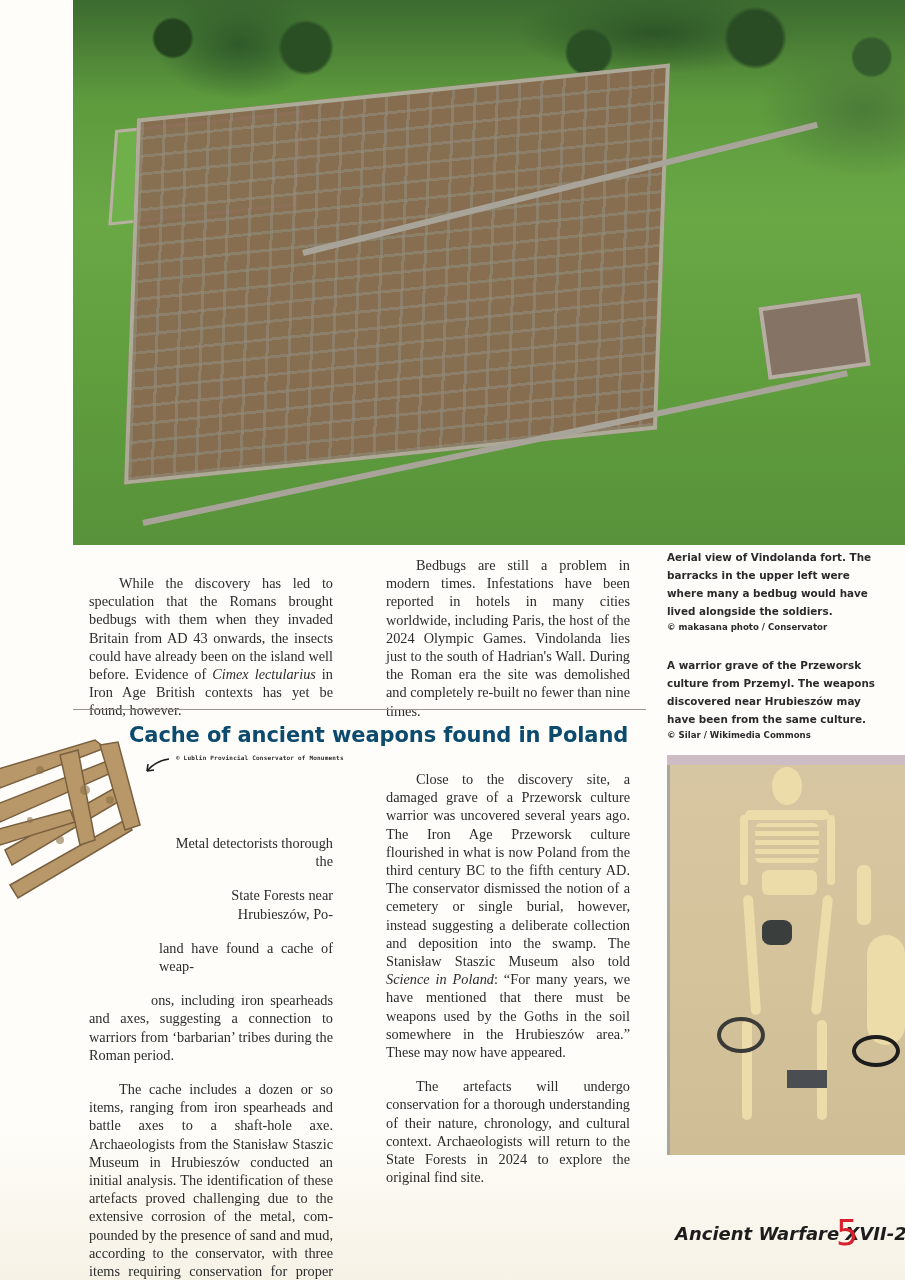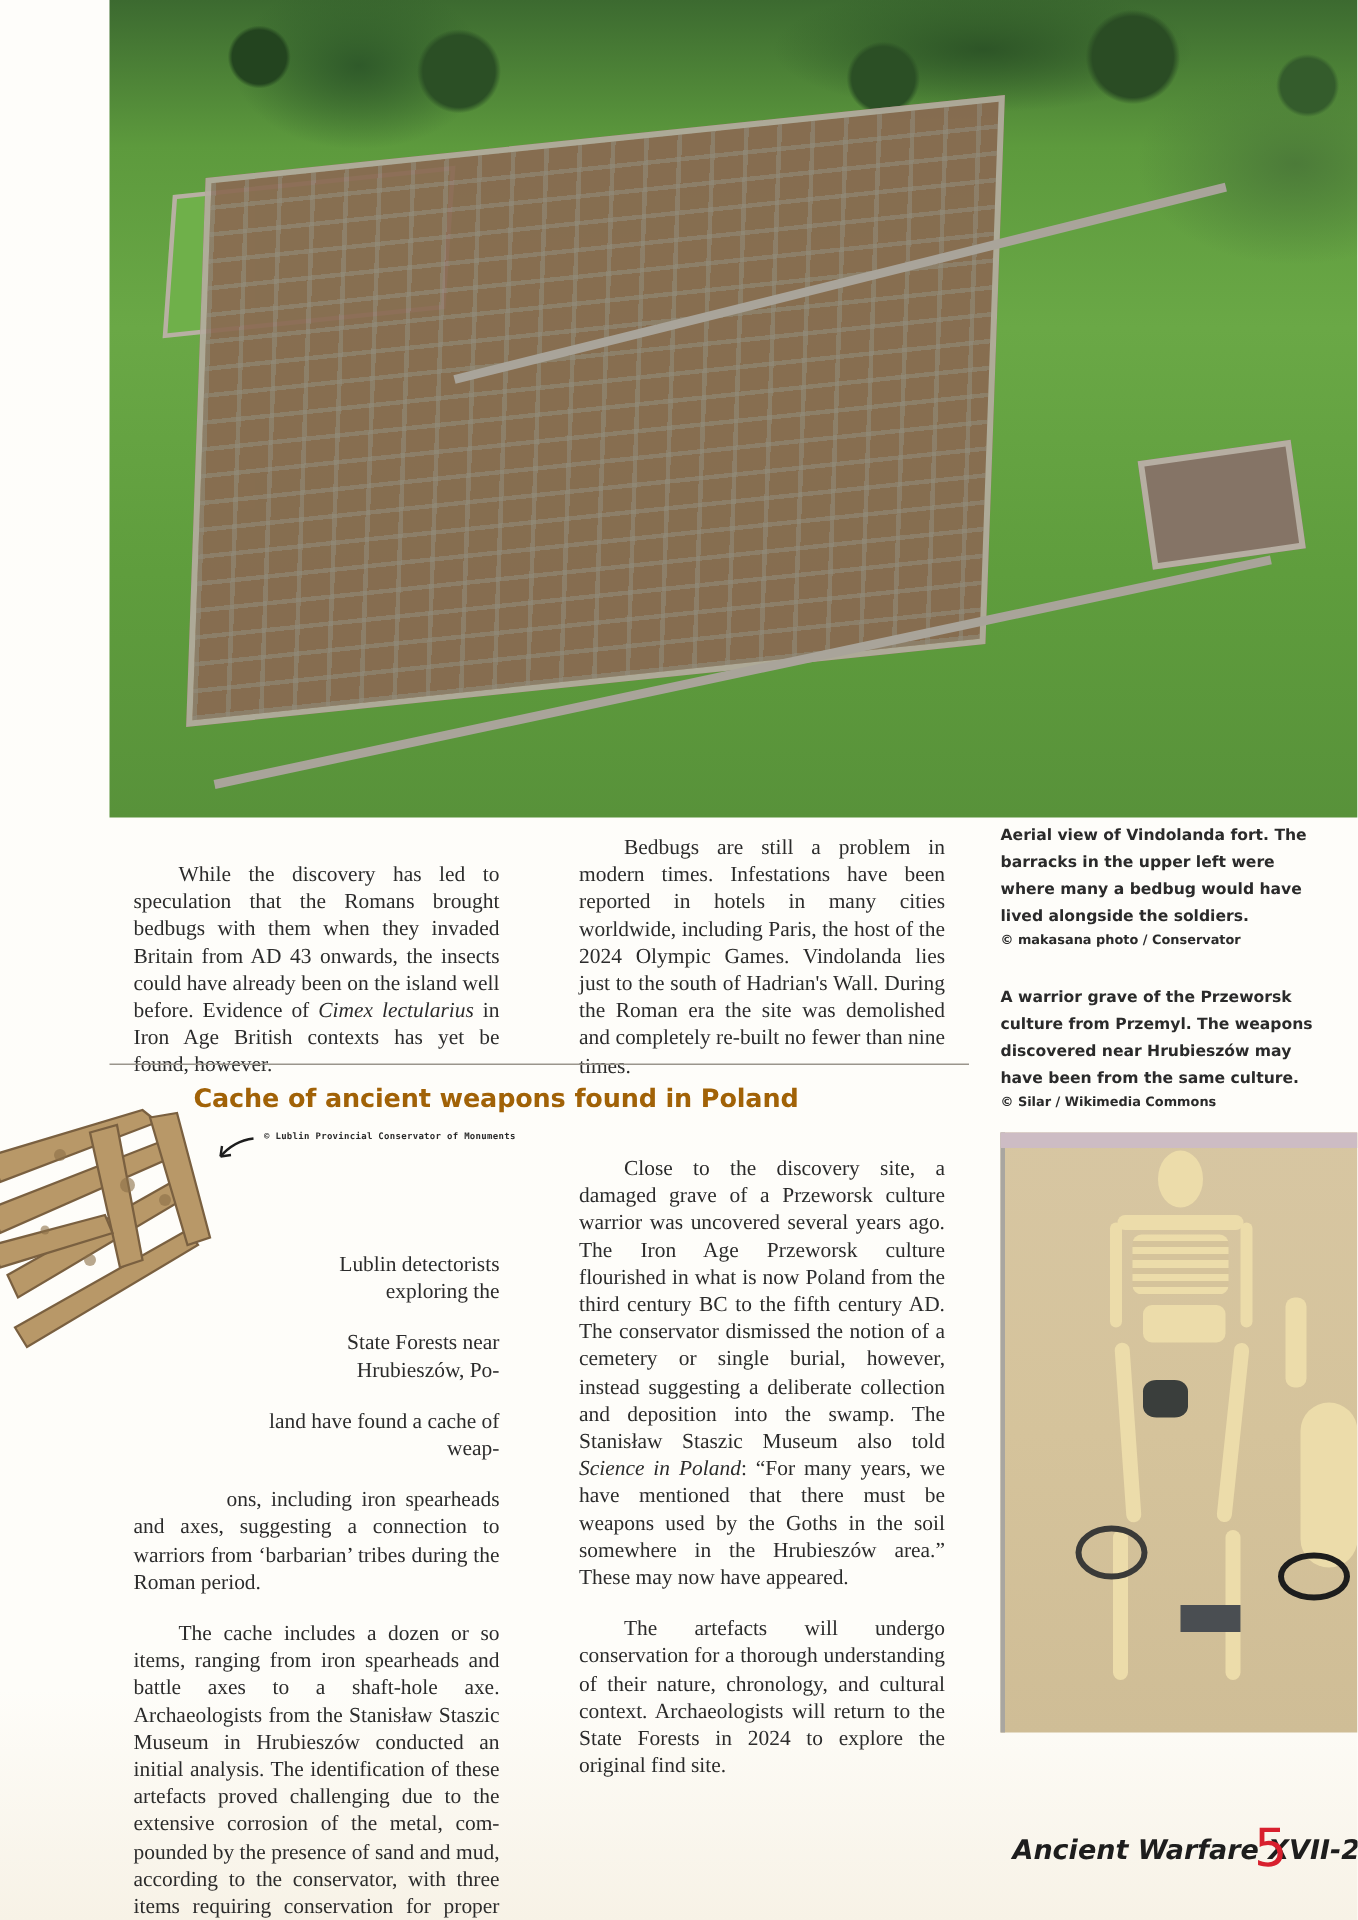--- a/index.html
+++ b/index.html
@@ -66,37 +66,37 @@
   }
   .caption .credit { font-size:8.6px; line-height:14px; display:block; }
   .cap1 { top:548px; }
   .cap2 { top:656px; }
 
   .rule { position:absolute; left:73px; top:709px; width:573px; height:1px; background:#9a958c; }
 
   .headline {
     position:absolute; left:129px; top:723px;
     font-family:"DejaVu Sans", "Liberation Sans", sans-serif; font-weight:bold;
-    font-size:17px; color:#a16207; letter-spacing:-0.1px; white-space:nowrap;
+    font-size:21px; color:#0c4a6e; letter-spacing:-0.1px; white-space:nowrap;
   }
 
   .spears {
     position:absolute; left:0; top:730px; width:150px; height:170px;
   }
   .arrow { position:absolute; left:143px; top:756px; width:28px; height:20px; }
   .handnote {
     position:absolute; left:176px; top:752px; width:175px;
     font-family:"DejaVu Sans Mono", "Liberation Mono", monospace; font-weight:bold;
     font-size:9.6px; line-height:13.5px; color:#2a2a2a; letter-spacing:0.4px;
   }
   .handnote .credit { display:block; font-size:6px; line-height:12px; letter-spacing:0.2px; font-weight:bold; }
 
   .col3 { left:73px; top:818px; width:276px; }
   .col3 p.wrap1 { text-indent:0; padding-left:80px; text-align:right; }
-  .col3 p.wrap2 { text-indent:0; padding-left:70px; text-align:right; }
+  .col3 p.wrap2 { text-indent:0; padding-left:70px; }
   .col4 { left:370px; top:754px; width:276px; }
 
   .grave {
     position:absolute; left:667px; top:755px; width:238px; height:400px; overflow:hidden;
     background:
       linear-gradient(180deg, #cdbcc4 0 10px, transparent 10px),
       linear-gradient(90deg, #a9a6a0 0 3px, transparent 3px),
       radial-gradient(ellipse 14px 16px at 50% 8%, #ead7a4 0 80%, transparent 90%),
       linear-gradient(180deg, #d7c6a2 0%, #d5c39b 50%, #cfbd96 100%);
   }
@@ -169,21 +169,21 @@
 <svg class="arrow" viewBox="0 0 28 20">
   <path d="M26 3 C18 4 10 8 4 15" fill="none" stroke="#1d1d1d" stroke-width="1.6"></path>
   <path d="M4 15 L5 8 M4 15 L11 14" fill="none" stroke="#1d1d1d" stroke-width="1.6"></path>
 </svg>
 
 <div class="handnote">
   <span class="credit">© Lublin Provincial Conservator of Monuments</span>
 </div>
 
 <div class="col col3">
-  <p class="wrap1">Lublin detectorists exploring the</p>
+  <p class="wrap1">Metal detectorists thorough the</p>
   <p class="wrap1">State Forests near Hrubieszów, Po-</p>
   <p class="wrap2">land have found a cache of weap-</p>
   <p class="noindent" style="text-indent:62px">ons, including iron spearheads and axes, suggesting a connection to warriors from ‘barbarian’ tribes during the Roman period.</p>
   <p>The cache includes a dozen or so items, ranging from iron spearheads and battle axes to a shaft-hole axe. Archaeologists from the Stanisław Staszic Museum in Hrubieszów conducted an initial analysis. The identifica­tion of these artefacts proved challenging due to the extensive corrosion of the metal, com­pounded by the presence of sand and mud, according to the conservator, with three items requiring conservation for proper study.</p>
 </div>
 
 <div class="col col4">
   <p><span>Close to the discovery site, a damaged grave of a Przeworsk culture warrior was uncovered several years ago. The Iron Age Przeworsk culture flourished in what is now Poland from the third century BC to the fifth century AD. The conservator dismissed the notion of a cemetery or single burial, howev­er, instead suggesting a deliberate collection and deposition into the swamp. The Stanisław Staszic Museum also told </span><i>Science in Poland</i><span>: “For many years, we have mentioned that there must be weapons used by the Goths in the soil somewhere in the Hrubieszów area.” These may now have appeared.</span></p>
   <p>The artefacts will undergo conservation for a thorough understanding of their nature, chronology, and cultural context. Archaeolo­gists will return to the State Forests in 2024 to explore the original find site.</p>
 </div>

